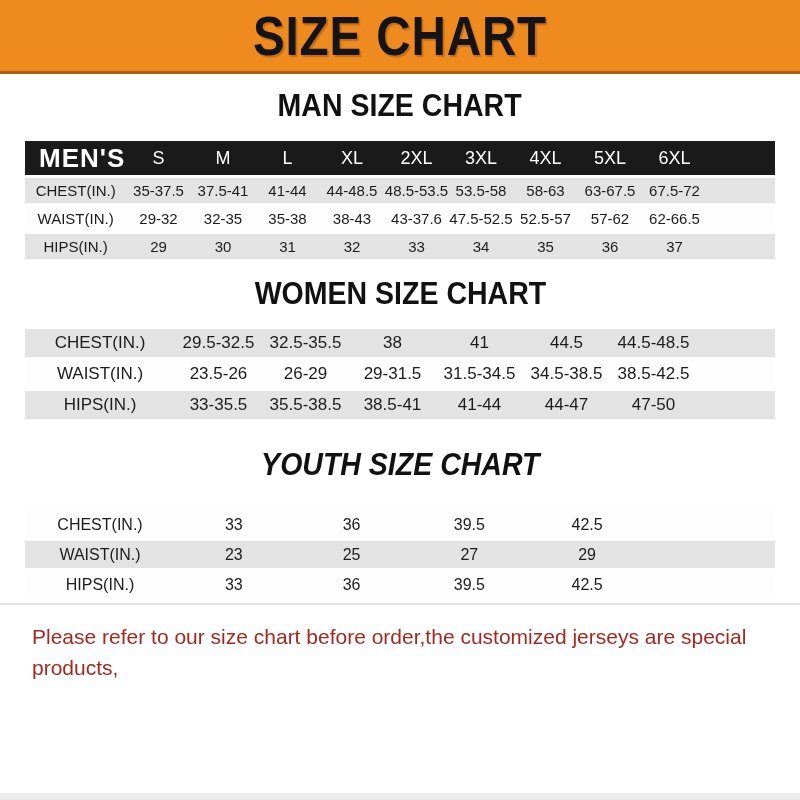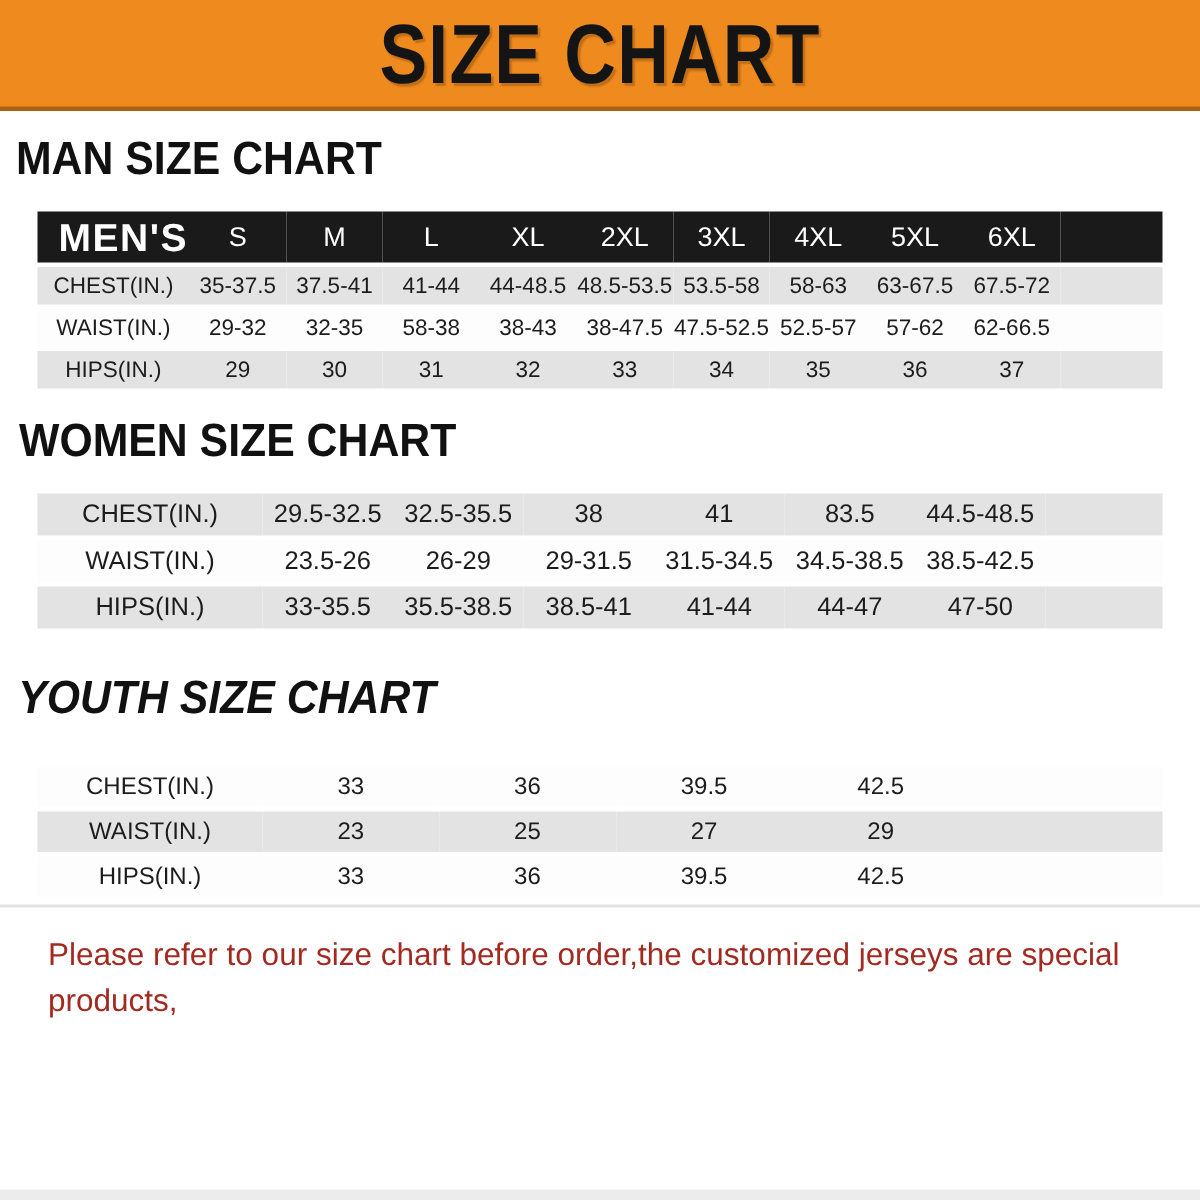--- a/index.html
+++ b/index.html
@@ -12,21 +12,21 @@
     height:74px;background:#EE8A1E;border-bottom:3px solid rgba(90,45,0,.45);
     display:flex;align-items:center;justify-content:center;box-sizing:border-box;
   }
   .banner-title{
     font-size:56px;font-weight:bold;color:#141414;letter-spacing:1px;
     display:inline-block;transform:scaleX(.85);white-space:nowrap;
     text-shadow:2px 2px 1px rgba(60,30,0,.25);
   }
   
   .section-title{
-    display:flex;align-items:center;
+    display:flex;align-items:center;justify-content:center;
   }
   .section-title.men{height:64px;}
   .section-title.women{height:64px;}
   .section-title.youth{height:86px;font-style:italic;}
   .section-title span{
     font-size:31px;font-weight:bold;color:#111;display:inline-block;
     transform:scaleX(.92);white-space:nowrap;letter-spacing:0px;
   }
   
   table.size-table{
@@ -109,23 +109,23 @@
     <td>53.5-58</td>
     <td>58-63</td>
     <td>63-67.5</td>
     <td>67.5-72</td>
     <td></td>
   </tr>
   <tr class="row">
     <td>WAIST(IN.)</td>
     <td>29-32</td>
     <td>32-35</td>
-    <td>58-38</td>
+    <td>35-38</td>
     <td>38-43</td>
-    <td>38-47.5</td>
+    <td>43-37.6</td>
     <td>47.5-52.5</td>
     <td>52.5-57</td>
     <td>57-62</td>
     <td>62-66.5</td>
     <td></td>
   </tr>
   <tr class="row alt">
     <td>HIPS(IN.)</td>
     <td>29</td>
     <td>30</td>
@@ -156,21 +156,21 @@
       <col style="width:11.6%">
       <col style="width:10.4%">
   </colgroup>
   <tbody>
   <tr class="row alt">
     <td>CHEST(IN.)</td>
     <td>29.5-32.5</td>
     <td>32.5-35.5</td>
     <td>38</td>
     <td>41</td>
-    <td>83.5</td>
+    <td>44.5</td>
     <td>44.5-48.5</td>
     <td></td>
   </tr>
   <tr class="row">
     <td>WAIST(IN.)</td>
     <td>23.5-26</td>
     <td>26-29</td>
     <td>29-31.5</td>
     <td>31.5-34.5</td>
     <td>34.5-38.5</td>

